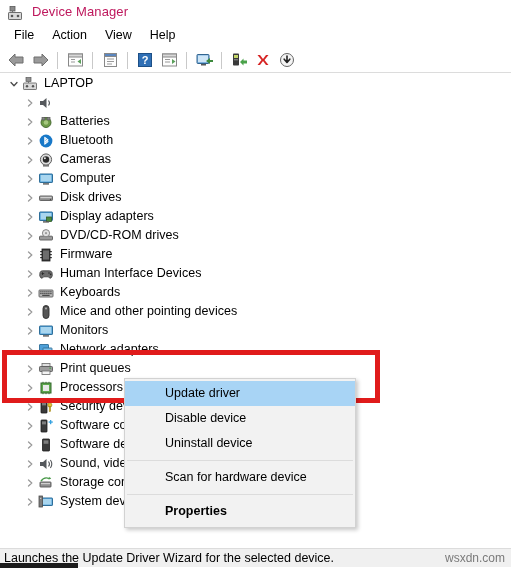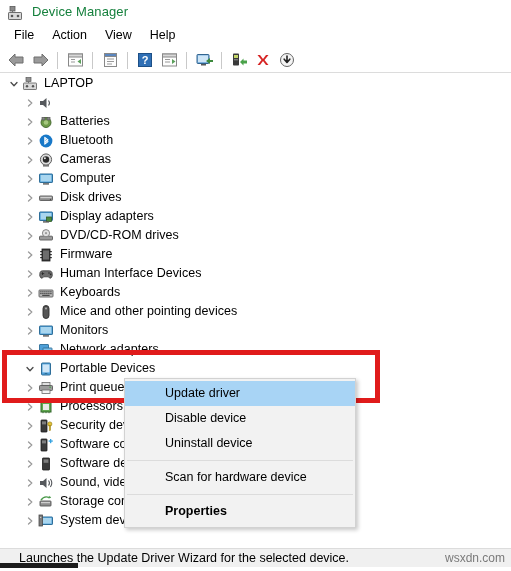--- a/index.html
+++ b/index.html
@@ -35,21 +35,21 @@
   }
   .title-icon {
     width: 17px; height: 17px;
     margin-right: 8px;
     flex: 0 0 auto;
     position: relative;
     top: 1px;
   }
   .title-text {
     font-size: 13px;
-    color: #15803d;
+    color: #be185d;
     line-height: 16px;
     letter-spacing: 0.1px;
   }
 
   
   .menubar {
     position: absolute;
     left: 0; top: 25px;
     width: 511px; height: 22px;
     background: #ffffff;
@@ -201,21 +201,21 @@
     background: #f0f0f0;
     border-top: 1px solid #dcdcdc;
     display: flex;
     align-items: center;
     box-sizing: border-box;
     z-index: 70;
   }
   .status-text {
     font-size: 12.5px;
     color: #000000;
-    padding-left: 19px;
+    padding-left: 4px;
     white-space: nowrap;
   }
   .watermark {
     position: absolute;
     right: 6px;
     top: 0;
     height: 19px;
     line-height: 19px;
     font-size: 12px;
     color: #7a7a7a;
@@ -601,35 +601,20 @@
       </span>
       <span class="ico">
         <svg width="16" height="16" viewBox="0 0 16 16">
           <rect x="1.5" y="2.5" width="9" height="6.5" rx="0.5" fill="#4d9fd8" stroke="#2e6e99" stroke-width="0.9"></rect>
           <rect x="5" y="6" width="9" height="6.5" rx="0.5" fill="#7fc0e8" stroke="#2e6e99" stroke-width="0.9"></rect>
         </svg>
       </span>
       <span class="label">Network adapters</span>
     </div>
 
-    <div class="row depth1">
-      <span class="chev">
-        <svg width="10" height="10" viewBox="0 0 10 10">
-            <path d="M2 3.5 L5 6.8 L8 3.5" stroke="#4a4a4a" stroke-width="1.3" fill="none" stroke-linecap="round" stroke-linejoin="round"></path>
-          </svg>
-      </span>
-      <span class="ico">
-        <svg width="16" height="16" viewBox="0 0 16 16">
-          <rect x="3.5" y="2" width="9" height="12" rx="1" fill="#4d9fd8" stroke="#2e6e99" stroke-width="1"></rect>
-          <rect x="4.5" y="3.4" width="7" height="8" fill="#cfe6f7"></rect>
-          <rect x="6.5" y="12" width="3" height="0.9" rx="0.4" fill="#2e6e99"></rect>
-        </svg>
-      </span>
-      <span class="label">Portable Devices</span>
-    </div>
 
 
     <div class="row depth1">
       <span class="chev">
         <svg width="10" height="10" viewBox="0 0 10 10">
             <path d="M3.5 2 L6.8 5 L3.5 8" stroke="#9a9a9a" stroke-width="1.3" fill="none" stroke-linecap="round" stroke-linejoin="round"></path>
           </svg>
       </span>
       <span class="ico">
         <svg width="16" height="16" viewBox="0 0 16 16">

